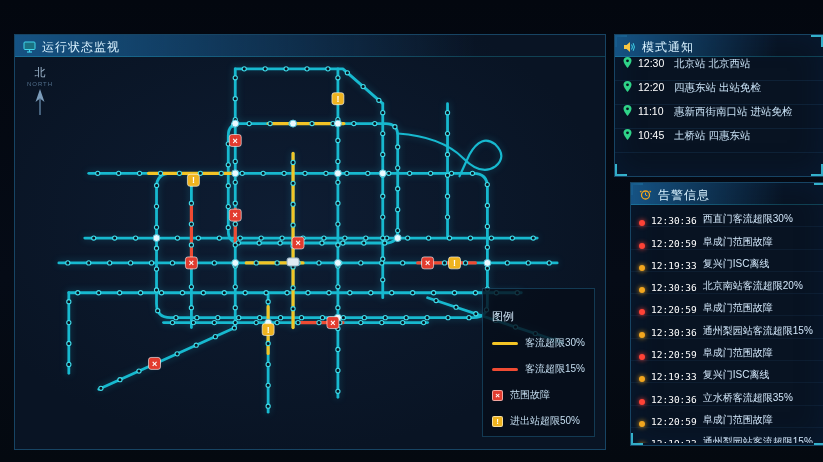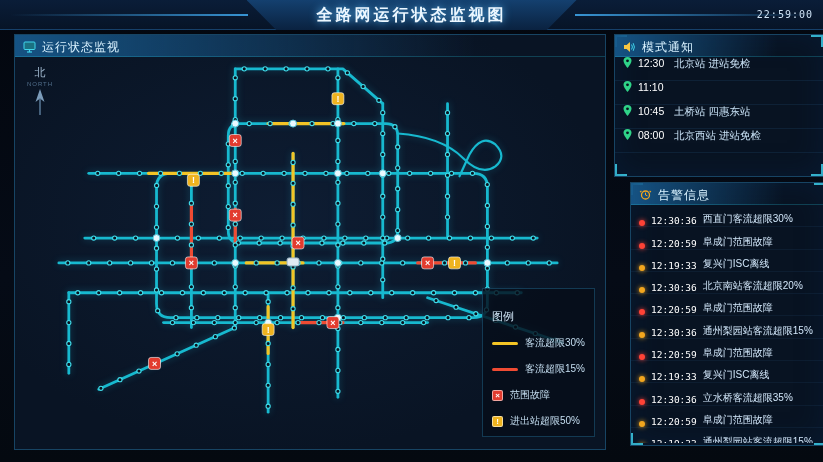--- a/index.html
+++ b/index.html
@@ -81,28 +81,20 @@
      border-bottom:1px solid rgba(50,110,160,.12);font-size:10px}
   .dot{width:6px;height:6px;border-radius:50%;flex:0 0 6px;box-shadow:0 0 5px currentColor}
   .a-time{color:#ffffff;min-width:44px;font-family:"DejaVu Sans Mono",monospace;font-size:9.5px}
   .a-text{color:#d2e7fa;white-space:nowrap;overflow:hidden;text-overflow:ellipsis}
 </style>
 </head>
 <body>
 
 <div id="stage">
 
-  <div class="header">
-    <div class="h-line left"></div>
-    <div class="h-line right"></div>
-    <div class="title-wrap">
-      <span class="page-title">全路网运行状态监视图</span>
-    </div>
-    <span class="clock">22:59:00</span>
-  </div>
 
   <div class="panel" id="map-panel">
     <div class="strip">
       <span>
         <svg width="13" height="12" viewBox="0 0 13 12">
             <rect x="1" y="1" width="11" height="7.5" rx="1" fill="rgba(47,211,136,.25)" stroke="#41d6ec" stroke-width="1"></rect>
             <line x1="4" y1="11" x2="9" y2="11" stroke="#41d6ec" stroke-width="1.2"></line>
             <line x1="6.5" y1="8.5" x2="6.5" y2="11" stroke="#41d6ec" stroke-width="1.2"></line>
           </svg>
       </span>
@@ -501,50 +493,51 @@
     </div>
     <div class="list">
         <div class="n-row">
           <span class="pin">
             <svg width="9" height="11" viewBox="0 0 9 11">
               <path d="M4.5 0C2 0 .5 1.7.5 3.8.5 6.5 4.5 11 4.5 11S8.5 6.5 8.5 3.8C8.5 1.7 7 0 4.5 0z" fill="#2fd388"></path>
               <circle cx="4.5" cy="3.8" r="1.4" fill="#07131f"></circle>
             </svg>
           </span>
           <span class="n-time">12:30</span>
-          <span class="n-text">北京站 进站免检</span>
+          <span class="n-text">北京站 北京西站</span>
+        </div>
+        <div class="n-row">
+          <span class="pin">
+            <svg width="9" height="11" viewBox="0 0 9 11">
+              <path d="M4.5 0C2 0 .5 1.7.5 3.8.5 6.5 4.5 11 4.5 11S8.5 6.5 8.5 3.8C8.5 1.7 7 0 4.5 0z" fill="#2fd388"></path>
+              <circle cx="4.5" cy="3.8" r="1.4" fill="#07131f"></circle>
+            </svg>
+          </span>
+          <span class="n-time">12:20</span>
+          <span class="n-text">四惠东站 出站免检</span>
         </div>
         <div class="n-row">
           <span class="pin">
             <svg width="9" height="11" viewBox="0 0 9 11">
               <path d="M4.5 0C2 0 .5 1.7.5 3.8.5 6.5 4.5 11 4.5 11S8.5 6.5 8.5 3.8C8.5 1.7 7 0 4.5 0z" fill="#2fd388"></path>
               <circle cx="4.5" cy="3.8" r="1.4" fill="#07131f"></circle>
             </svg>
           </span>
           <span class="n-time">11:10</span>
+          <span class="n-text">惠新西街南口站 进站免检</span>
         </div>
         <div class="n-row">
           <span class="pin">
             <svg width="9" height="11" viewBox="0 0 9 11">
               <path d="M4.5 0C2 0 .5 1.7.5 3.8.5 6.5 4.5 11 4.5 11S8.5 6.5 8.5 3.8C8.5 1.7 7 0 4.5 0z" fill="#2fd388"></path>
               <circle cx="4.5" cy="3.8" r="1.4" fill="#07131f"></circle>
             </svg>
           </span>
           <span class="n-time">10:45</span>
           <span class="n-text">土桥站 四惠东站</span>
-        </div>
-        <div class="n-row">
-          <span class="pin">
-            <svg width="9" height="11" viewBox="0 0 9 11">
-              <path d="M4.5 0C2 0 .5 1.7.5 3.8.5 6.5 4.5 11 4.5 11S8.5 6.5 8.5 3.8C8.5 1.7 7 0 4.5 0z" fill="#2fd388"></path>
-              <circle cx="4.5" cy="3.8" r="1.4" fill="#07131f"></circle>
-            </svg>
-          </span>
-          <span class="n-time">08:00</span>
-          <span class="n-text">北京西站 进站免检</span>
         </div>
       </div>
   </div>
 
   <div class="panel" id="alarm-panel">
     <div class="strip">
       <span>
         <svg width="13" height="12" viewBox="0 0 13 12">
             <circle cx="6.5" cy="6" r="4" fill="none" stroke="#f2a61e" stroke-width="1.3"></circle>
             <line x1="6.5" y1="6" x2="6.5" y2="3.6" stroke="#f2a61e" stroke-width="1"></line>

